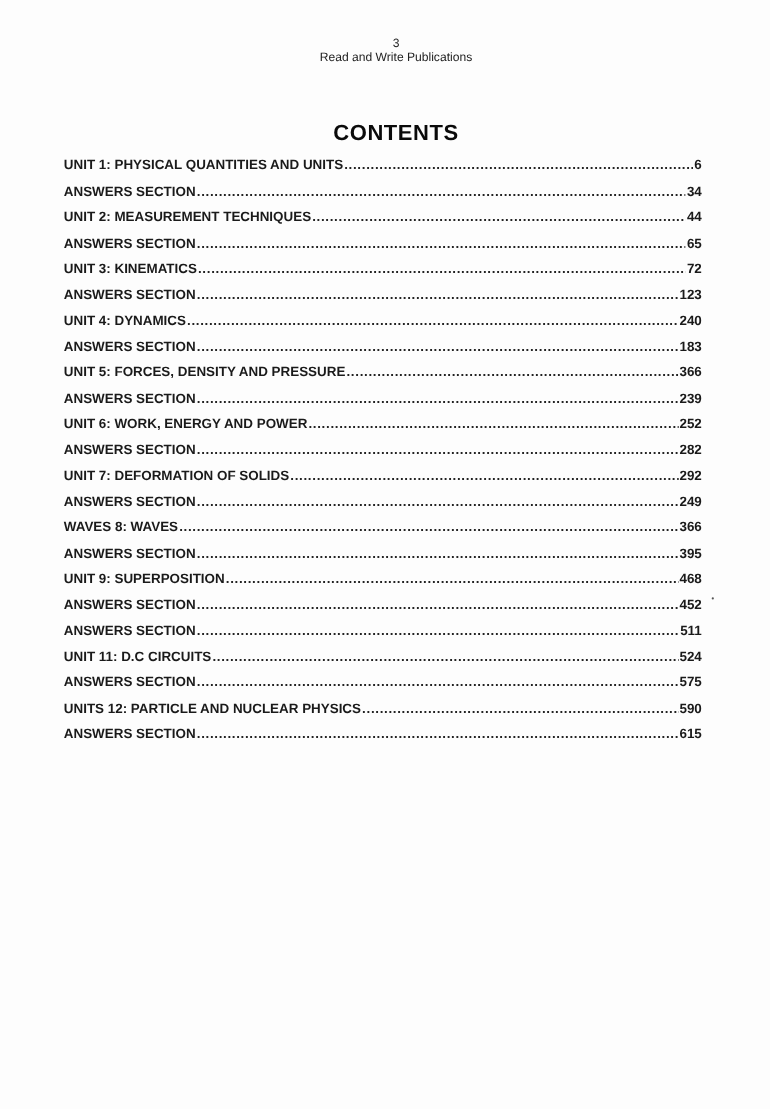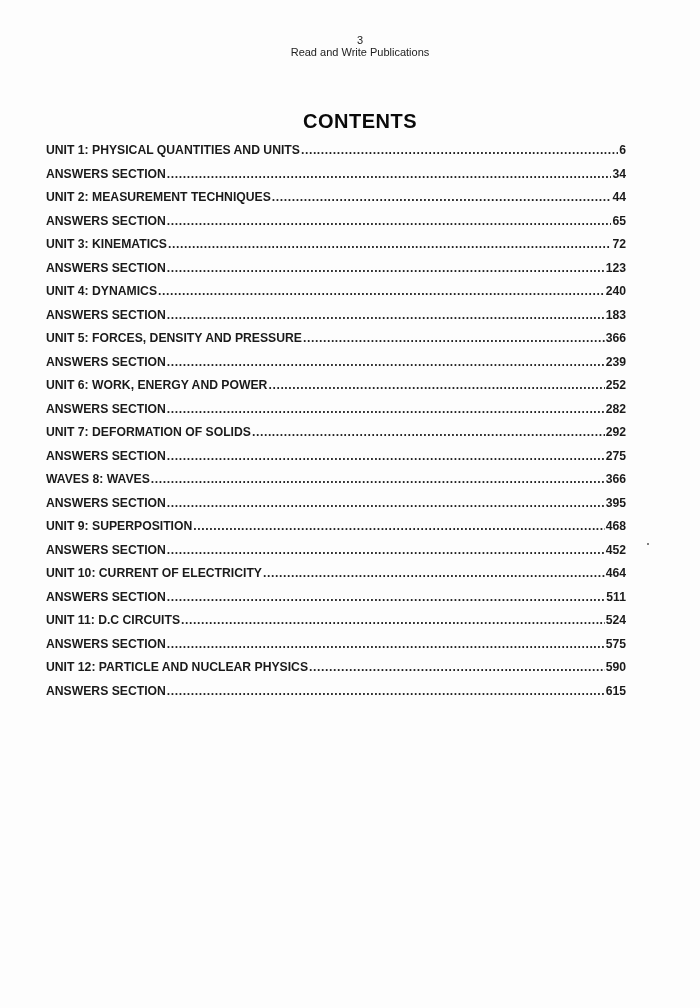--- a/index.html
+++ b/index.html
@@ -1,21 +1,21 @@
 <!DOCTYPE html>
 <html><head>
 <meta charset="utf-8">
 <style>
   html, body { margin: 0; padding: 0; background: #ffffff; }
   body { width: 700px; height: 1008px; position: relative; overflow: hidden; font-family: "Liberation Sans", sans-serif; color: #111; }
   .page { position: absolute; left: 0; top: 0; width: 700px; height: 1008px; background: #fdfdfd; }
   .page-number { position: absolute; top: 34px; left: 0; width: 720px; text-align: center; font-size: 11px; line-height: 12px; color: #222; }
   .publisher { position: absolute; top: 46px; left: 0; width: 720px; text-align: center; font-size: 11px; line-height: 13px; color: #222; }
   .contents-title { position: absolute; top: 110px; left: 0; width: 720px; text-align: center; font-size: 20px; font-weight: bold; letter-spacing: 0.5px; color: #0a0a0a; }
-  .toc { position: absolute; top: 143px; left: 46px; width: 580px; text-align: right; }
+  .toc { position: absolute; top: 143px; left: 58px; width: 580px; text-align: right; }
   .toc-row { display: flex; align-items: baseline; height: 23.5px; font-size: 12.2px; font-weight: bold; color: #1a1a1a; }
   .toc-label { white-space: nowrap; flex: 0 0 auto; }
   .toc-leader { flex: 1 1 auto; overflow: hidden; white-space: nowrap; margin: 0 1px; font-weight: bold; color: #222; letter-spacing: 0.6px; }
   .toc-leader::after { content: "................................................................................................................................................................................................................................................"; }
   .toc-page { flex: 0 0 auto; white-space: nowrap; }
   .stray-dot { position: absolute; left: 647px; top: 543px; width: 2px; height: 2px; background: #555; border-radius: 1px; }
 </style>
 </head>
 <body>
 
@@ -86,21 +86,21 @@
         <span class="toc-page">282</span>
       </div>
     <div class="toc-row">
         <span class="toc-label">UNIT 7: DEFORMATION OF SOLIDS</span>
         <span class="toc-leader"></span>
         <span class="toc-page">292</span>
       </div>
     <div class="toc-row">
         <span class="toc-label">ANSWERS SECTION</span>
         <span class="toc-leader"></span>
-        <span class="toc-page">275</span>
+        <span class="toc-page">249</span>
       </div>
     <div class="toc-row">
         <span class="toc-label">WAVES 8: WAVES</span>
         <span class="toc-leader"></span>
         <span class="toc-page">366</span>
       </div>
     <div class="toc-row">
         <span class="toc-label">ANSWERS SECTION</span>
         <span class="toc-leader"></span>
         <span class="toc-page">395</span>
@@ -109,41 +109,36 @@
         <span class="toc-label">UNIT 9: SUPERPOSITION</span>
         <span class="toc-leader"></span>
         <span class="toc-page">468</span>
       </div>
     <div class="toc-row">
         <span class="toc-label">ANSWERS SECTION</span>
         <span class="toc-leader"></span>
         <span class="toc-page">452</span>
       </div>
     <div class="toc-row">
-        <span class="toc-label">UNIT 10: CURRENT OF ELECTRICITY</span>
-        <span class="toc-leader"></span>
-        <span class="toc-page">464</span>
-      </div>
-    <div class="toc-row">
         <span class="toc-label">ANSWERS SECTION</span>
         <span class="toc-leader"></span>
         <span class="toc-page">511</span>
       </div>
     <div class="toc-row">
         <span class="toc-label">UNIT 11: D.C CIRCUITS</span>
         <span class="toc-leader"></span>
         <span class="toc-page">524</span>
       </div>
     <div class="toc-row">
         <span class="toc-label">ANSWERS SECTION</span>
         <span class="toc-leader"></span>
         <span class="toc-page">575</span>
       </div>
     <div class="toc-row">
-        <span class="toc-label">UNIT 12: PARTICLE AND NUCLEAR PHYSICS</span>
+        <span class="toc-label">UNITS 12: PARTICLE AND NUCLEAR PHYSICS</span>
         <span class="toc-leader"></span>
         <span class="toc-page">590</span>
       </div>
     <div class="toc-row">
         <span class="toc-label">ANSWERS SECTION</span>
         <span class="toc-leader"></span>
         <span class="toc-page">615</span>
       </div>
   </div>
 

